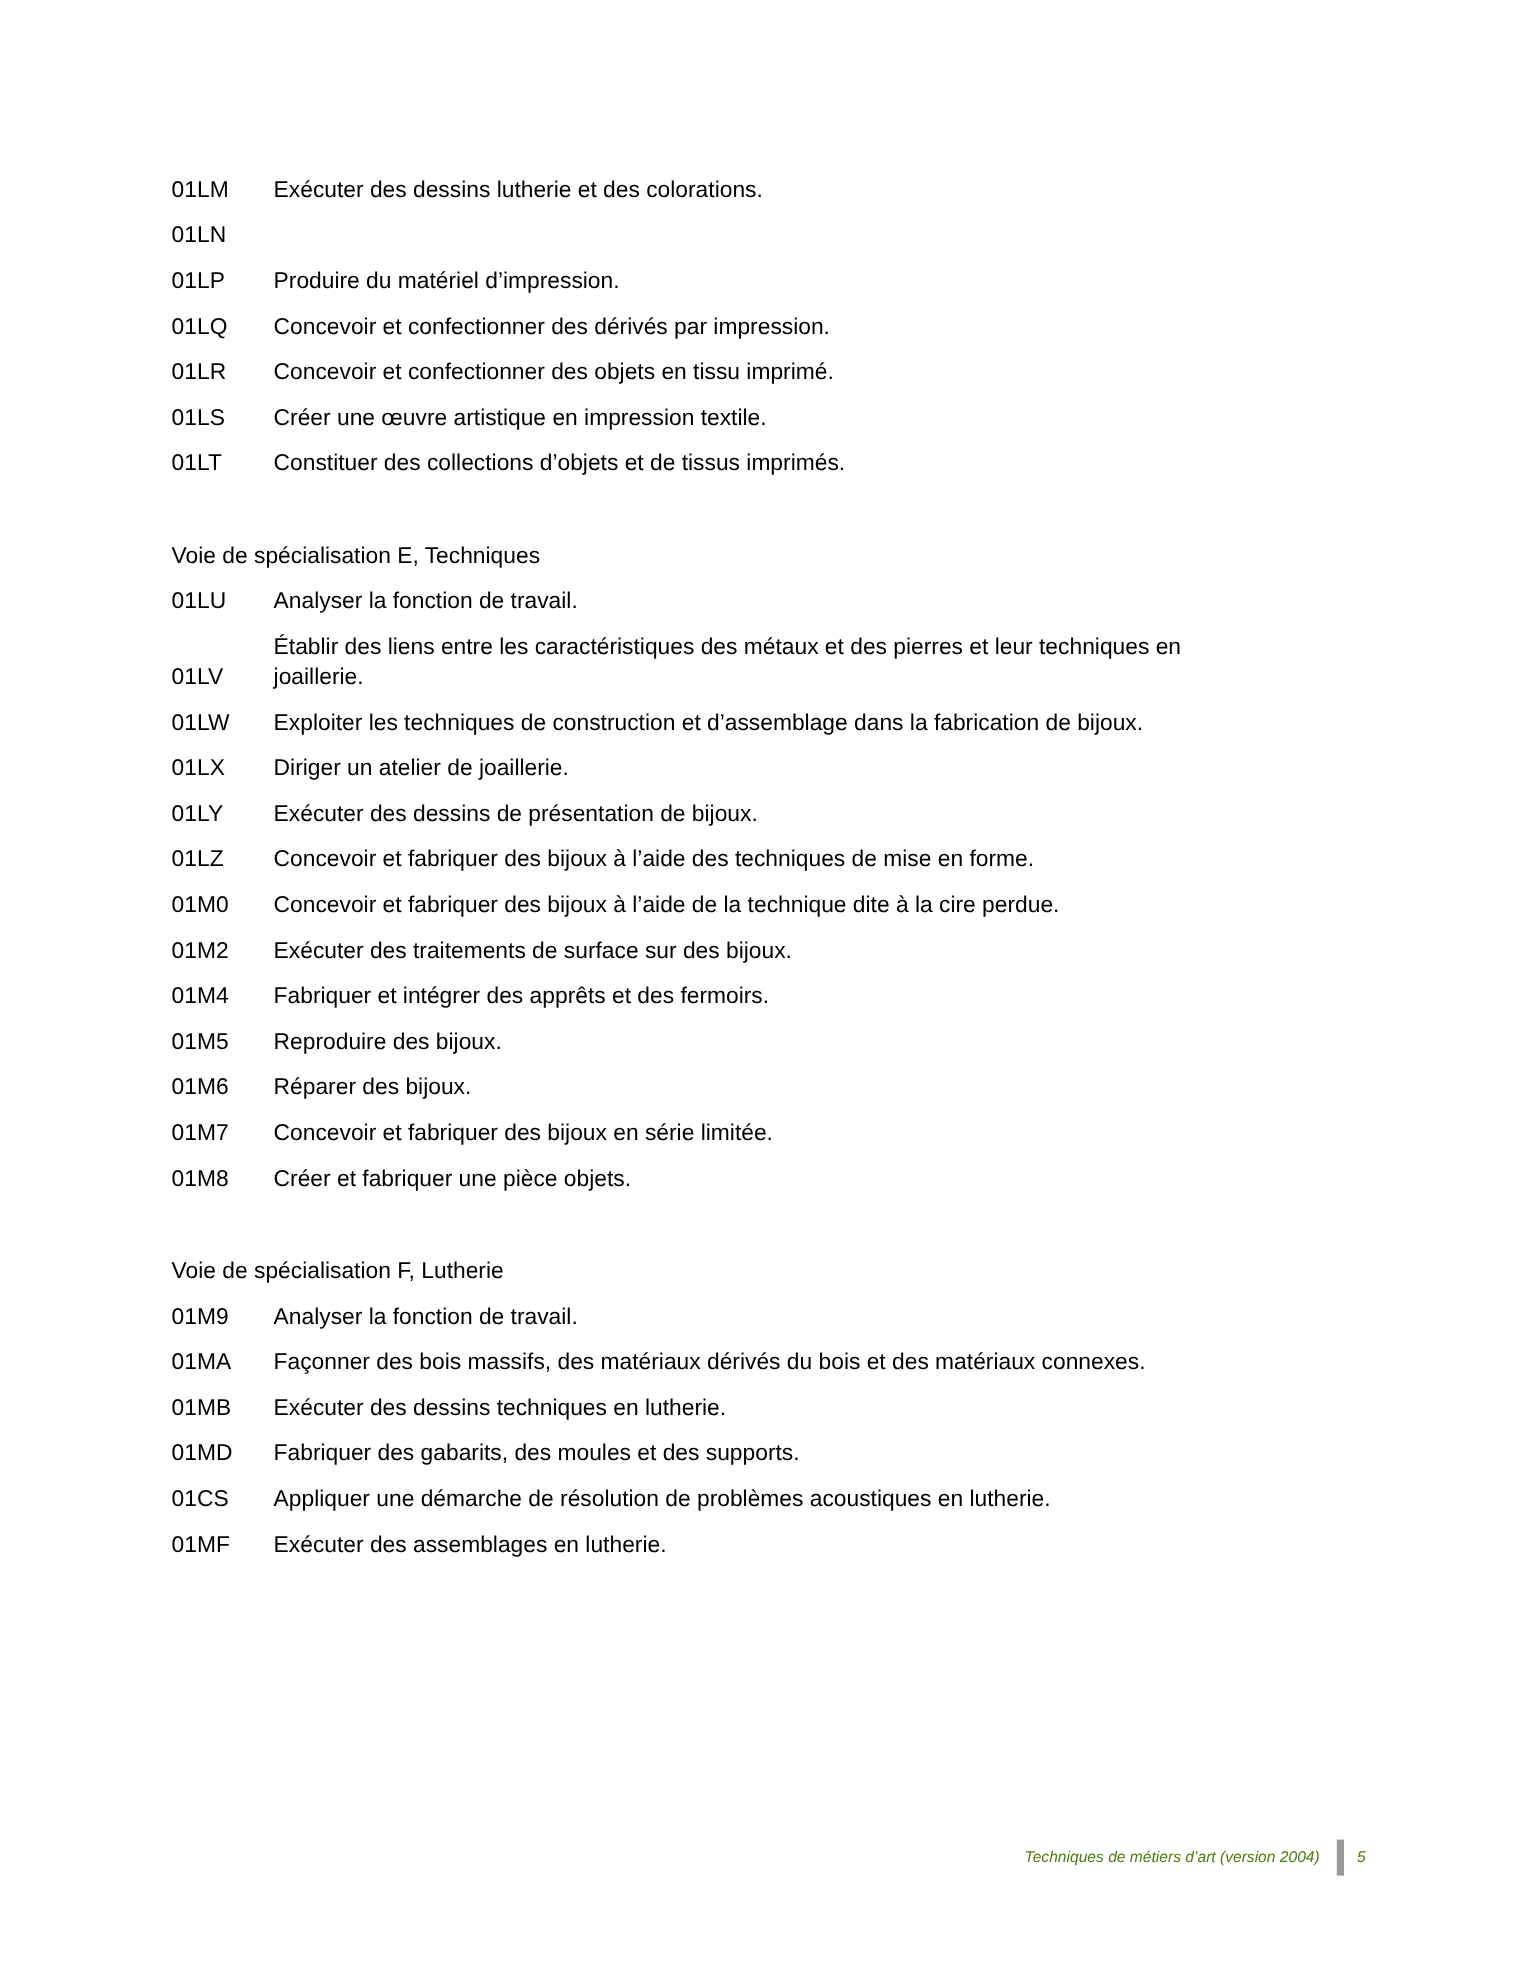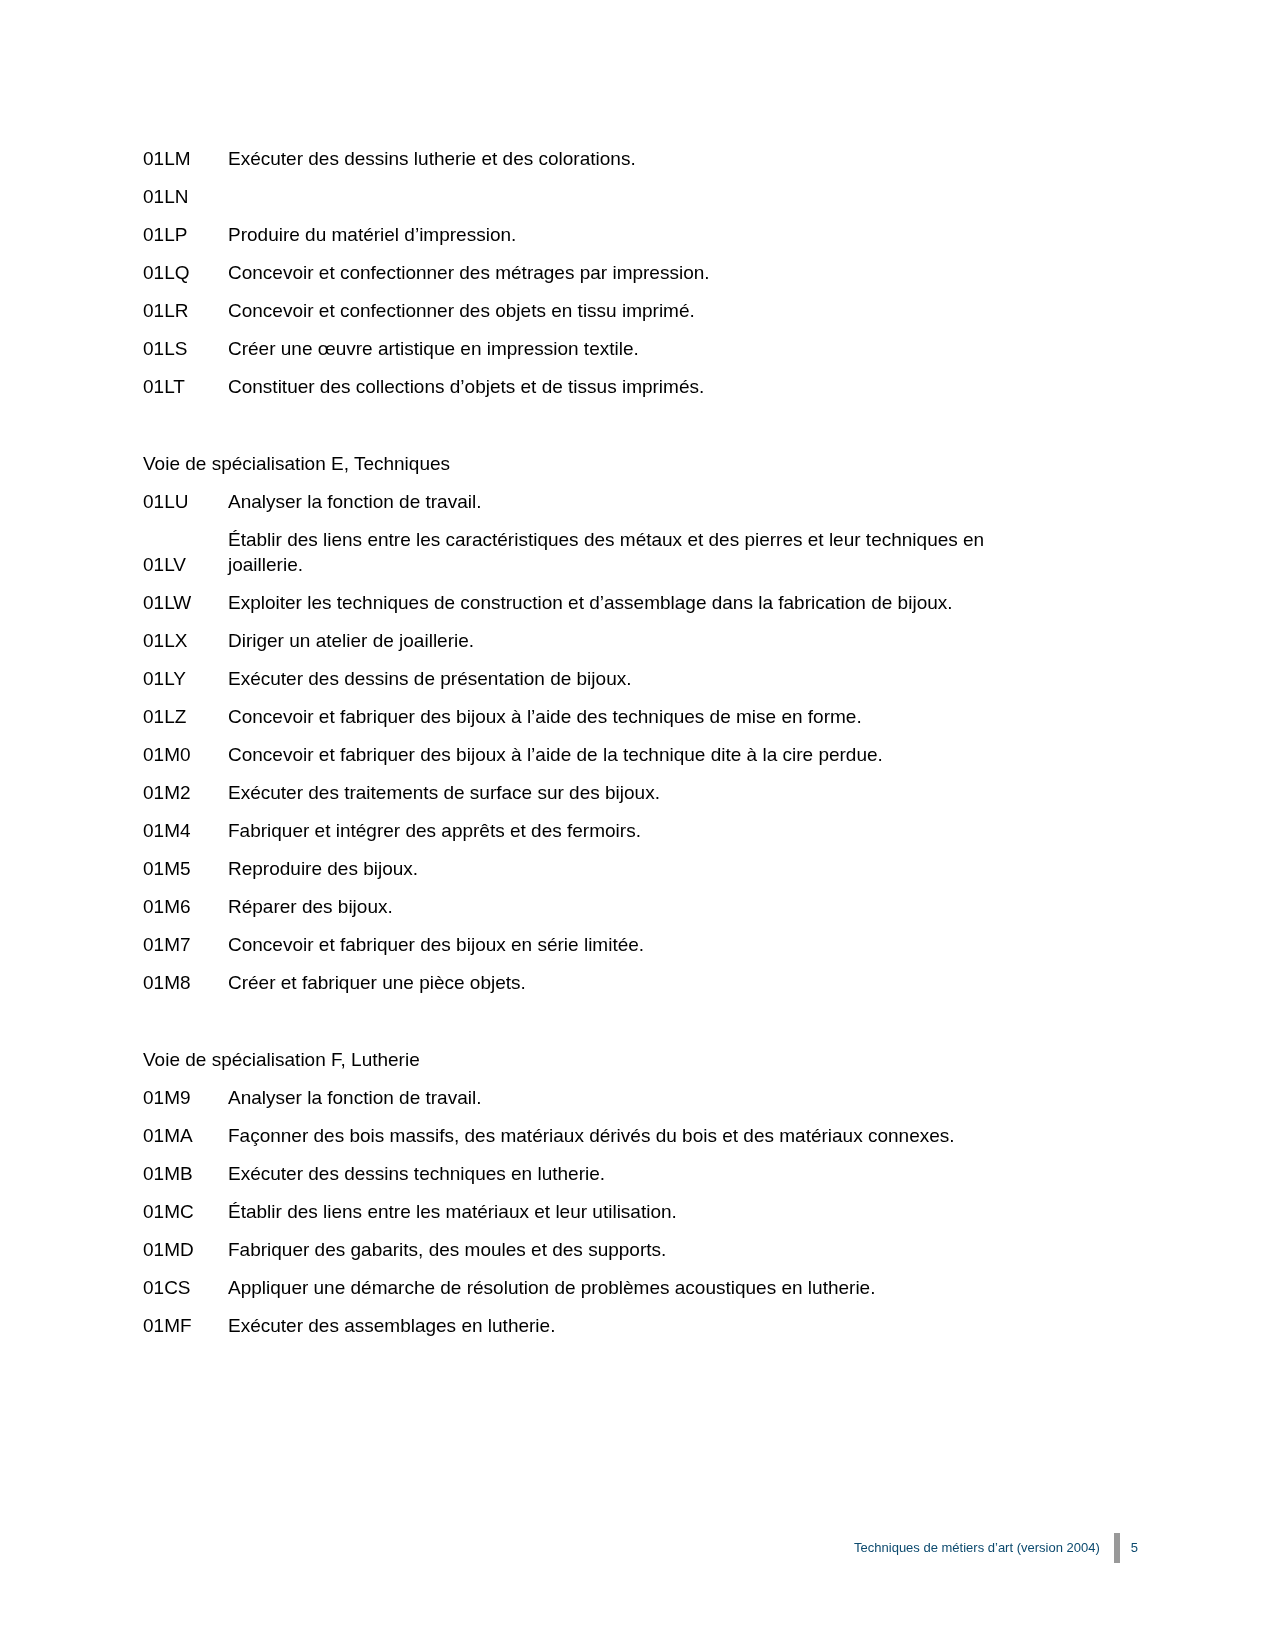--- a/index.html
+++ b/index.html
@@ -42,21 +42,22 @@
     width: 780px;
   }
   .footer {
     position: absolute;
     top: 1533px;
     right: 137px;
     display: flex;
     align-items: center;
     font-size: 13px;
     line-height: 16px;
-    color: #0c4a6e;
+    color: #4d7c0f;
+    font-style: italic;
   }
   .footer-bar {
     width: 6px;
     height: 30px;
     margin-left: 14px;
     margin-right: 11px;
   }
 </style>
 </head>
 <body>
@@ -72,21 +73,21 @@
         </div>
         <div class="row">
           <span class="code">01LN</span>
         </div>
         <div class="row">
           <span class="code">01LP</span>
           <span class="text">Produire du matériel d’impression.</span>
         </div>
         <div class="row">
           <span class="code">01LQ</span>
-          <span class="text">Concevoir et confectionner des métrages par impression.</span>
+          <span class="text">Concevoir et confectionner des dérivés par impression.</span>
         </div>
         <div class="row">
           <span class="code">01LR</span>
           <span class="text">Concevoir et confectionner des objets en tissu imprimé.</span>
         </div>
         <div class="row">
           <span class="code">01LS</span>
           <span class="text">Créer une œuvre artistique en impression textile.</span>
         </div>
         <div class="row">
@@ -157,24 +158,20 @@
         </div>
         <div class="row">
           <span class="code">01MA</span>
           <span class="text">Façonner des bois massifs, des matériaux dérivés du bois et des matériaux connexes.</span>
         </div>
         <div class="row">
           <span class="code">01MB</span>
           <span class="text">Exécuter des dessins techniques en lutherie.</span>
         </div>
         <div class="row">
-          <span class="code">01MC</span>
-          <span class="text">Établir des liens entre les matériaux et leur utilisation.</span>
-        </div>
-        <div class="row">
           <span class="code">01MD</span>
           <span class="text">Fabriquer des gabarits, des moules et des supports.</span>
         </div>
         <div class="row">
           <span class="code">01CS</span>
           <span class="text">Appliquer une démarche de résolution de problèmes acoustiques en lutherie.</span>
         </div>
         <div class="row">
           <span class="code">01MF</span>
           <span class="text">Exécuter des assemblages en lutherie.</span>

